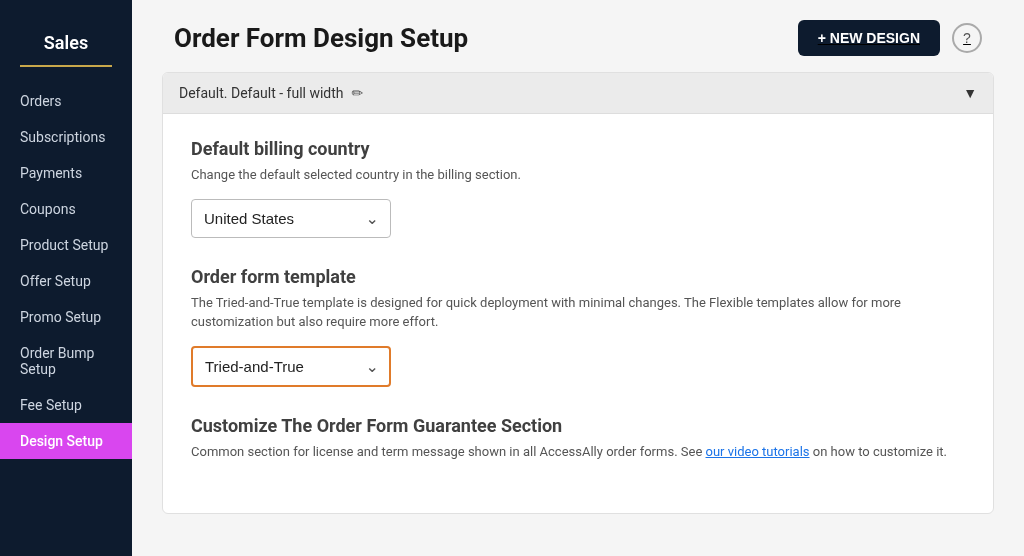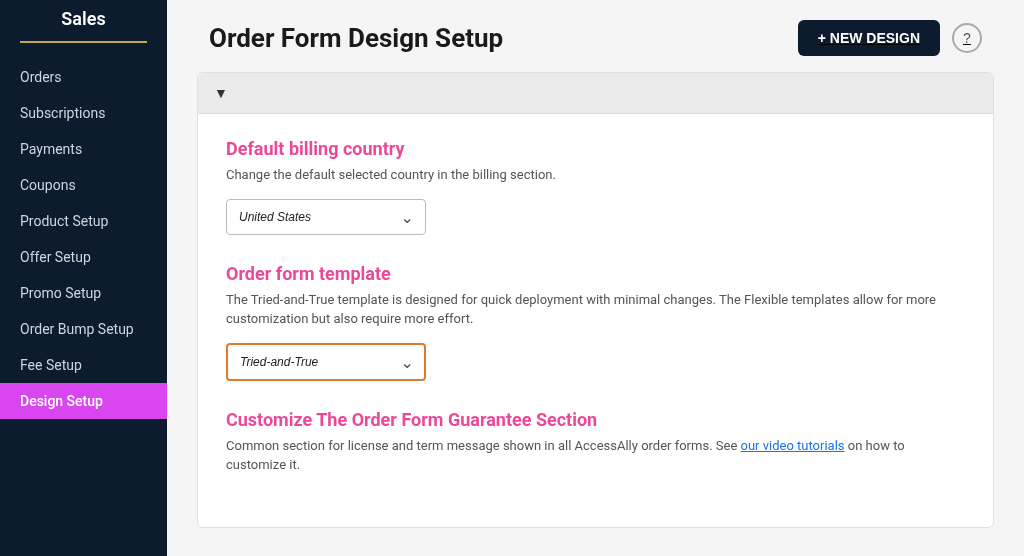--- a/index.html
+++ b/index.html
@@ -1,25 +1,25 @@
 <!DOCTYPE html>
 <html><head>
   <meta charset="utf-8">
   <style>
     * { box-sizing: border-box; margin: 0; padding: 0; }
     body { font-family: -apple-system, BlinkMacSystemFont, 'Segoe UI', Roboto, sans-serif; display: flex; height: 556px; width: 1024px; overflow: hidden; background: #f5f5f5; }
 
     
     .sidebar {
-      width: 167px;
+      width: 132px;
       background: #0d1b2e;
       color: #fff;
       display: flex;
       flex-direction: column;
-      padding: 8px 0;
+      padding: 32px 0;
       flex-shrink: 0;
     }
     .sidebar-title {
       text-align: center;
       font-size: 18px;
       font-weight: 600;
       color: #fff;
       padding: 0 20px 12px;
     }
     .sidebar-divider {
@@ -129,47 +129,46 @@
       padding: 24px 28px;
     }
 
     
     .section {
       margin-bottom: 28px;
     }
     .section-title {
       font-size: 18px;
       font-weight: 700;
-      color: #ec4899;
+      color: #404040;
       margin-bottom: 6px;
     }
     .section-desc {
       font-size: 13px;
       color: #555;
       margin-bottom: 14px;
       line-height: 1.5;
     }
 
     
     .select-wrapper {
       position: relative;
       display: inline-block;
     }
     .form-select {
       appearance: none;
       -webkit-appearance: none;
       border: 1px solid #bbb;
       border-radius: 4px;
       padding: 10px 36px 10px 12px;
-      font-size: 12px;
+      font-size: 15px;
       color: #222;
       background: #fff;
       cursor: pointer;
       min-width: 200px;
-      font-style: italic;
     }
     .select-chevron {
       position: absolute;
       right: 12px;
       top: 50%;
       transform: translateY(-50%);
       pointer-events: none;
       color: #555;
     }
 
@@ -217,20 +216,24 @@
     <h1 class="page-title">Order Form Design Setup</h1>
     <div class="header-actions">
       <button class="new-design-btn">+ NEW DESIGN</button>
       <button class="help-btn">?</button>
     </div>
   </div>
 
   <div class="content-card">
 
     <div class="card-toolbar">
+      <div class="card-toolbar-label">
+        <span>Default. Default - full width</span>
+        <span class="edit-icon">✏</span>
+      </div>
       <span class="dropdown-arrow">▼</span>
     </div>
 
     <div class="card-body">
 
       <div class="section">
         <div class="section-title">Default billing country</div>
         <div class="section-desc">Change the default selected country in the billing section.</div>
         <div class="select-wrapper">
           <select class="form-select" id="billing-country-select"><option value="United States">United States</option><option value="Canada">Canada</option><option value="United Kingdom">United Kingdom</option><option value="Australia">Australia</option></select>

